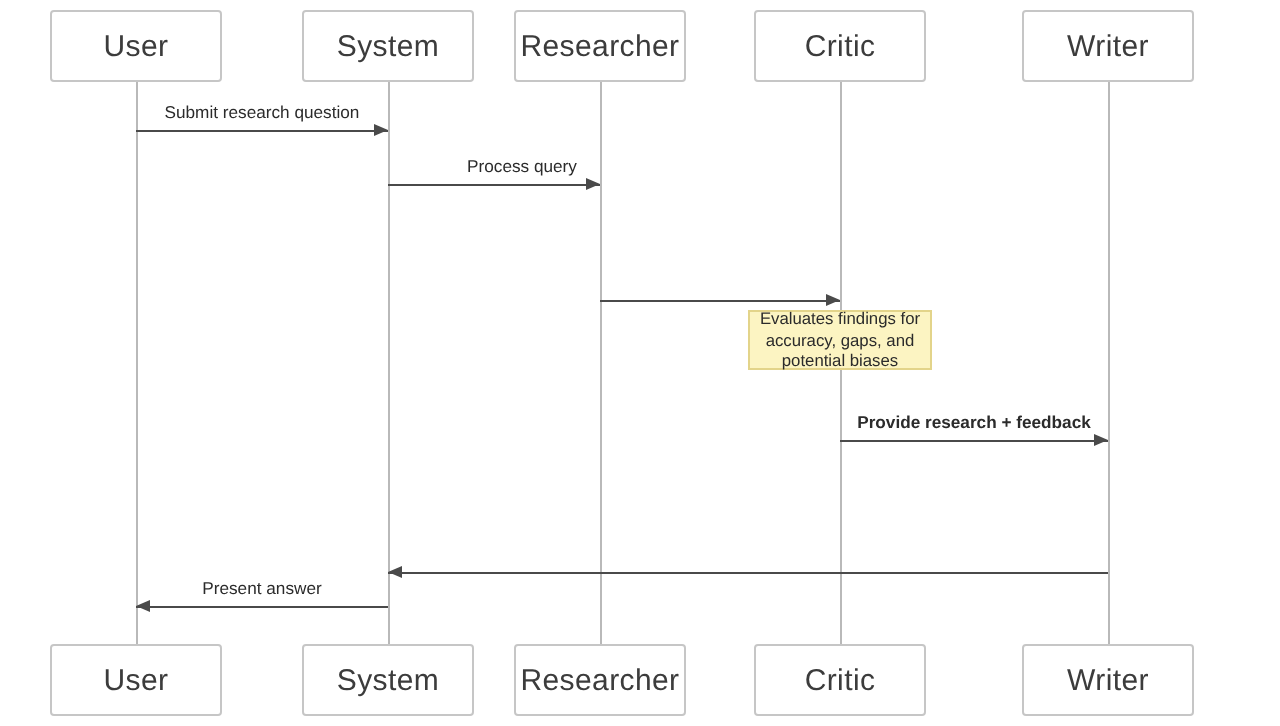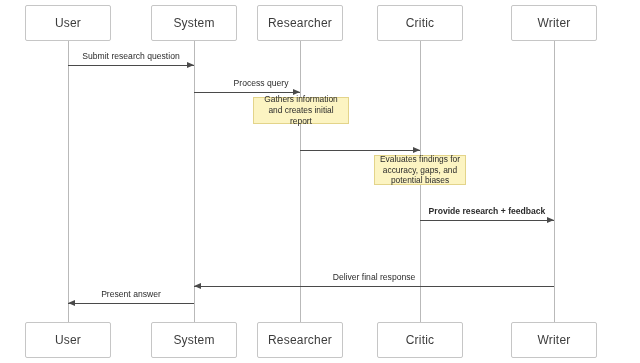--- a/index.html
+++ b/index.html
@@ -3,21 +3,21 @@
 <meta charset="utf-8">
 <title>Sequence Diagram</title>
 <style>
   html,body{margin:0;padding:0;background:#ffffff;}
   body{width:640px;height:363px;overflow:hidden;
        font-family:"Liberation Sans","DejaVu Sans",sans-serif;}
   #stage{position:relative;width:640px;height:363px;background:#ffffff;}
   .actor-box{position:absolute;box-sizing:border-box;background:#ffffff;
              border:1px solid #c6c6c6;border-radius:2px;
              display:flex;align-items:center;justify-content:center;}
-  .actor-label{font-size:12px;color:#3c3c3c;letter-spacing:.2px;
+  .actor-label{font-size:15px;color:#3c3c3c;letter-spacing:.2px;
                white-space:nowrap;line-height:1;}
   .lifeline{position:absolute;width:1px;background:#b9b9b9;}
   .msg-line{position:absolute;height:1px;background:#4a4a4a;}
   .arrowhead{position:absolute;width:0;height:0;
              border-top:3.5px solid transparent;border-bottom:3.5px solid transparent;}
   .arrowhead.right{border-left:7px solid #4a4a4a;}
   .arrowhead.left{border-right:7px solid #4a4a4a;}
   .msg-label{position:absolute;font-size:8.6px;color:#2b2b2b;
              white-space:nowrap;line-height:1;}
   .note{position:absolute;box-sizing:border-box;background:#fcf4c2;
@@ -70,23 +70,19 @@
     <div class="msg-line" style="left: 194px; width: 106px; top: 92px;"></div>
     <div class="arrowhead right" style="top: 89px; left: 293px;"></div>
     <div class="msg-label" style="top: 79px; left: 208px; width: 106px; text-align: center;">Process query</div>
     <div class="msg-line" style="left: 300px; width: 120px; top: 150px;"></div>
     <div class="arrowhead right" style="top: 147px; left: 413px;"></div>
     <div class="msg-line" style="left: 420px; width: 134px; top: 220px;"></div>
     <div class="arrowhead right" style="top: 217px; left: 547px;"></div>
     <div class="msg-label" style="top: 207px; left: 420px; width: 134px; text-align: center; font-weight: bold;">Provide research + feedback</div>
     <div class="msg-line" style="left: 194px; width: 360px; top: 286px;"></div>
     <div class="arrowhead left" style="top: 283px; left: 194px;"></div>
-    <div class="msg-label" style="top: 273px; left: 194px; width: 360px; text-align: center;">Deliver final response</div>
     <div class="msg-line" style="left: 68px; width: 126px; top: 303px;"></div>
     <div class="arrowhead left" style="top: 300px; left: 68px;"></div>
     <div class="msg-label" style="top: 290px; left: 68px; width: 126px; text-align: center;">Present answer</div>
-    <div class="note" style="left: 253px; top: 97px; width: 96px; height: 27px;">
-      <span class="note-text">Gathers information and creates initial report</span>
-    </div>
     <div class="note" style="left: 374px; top: 155px; width: 92px; height: 30px;">
       <span class="note-text">Evaluates findings for accuracy, gaps, and potential biases</span>
     </div>
   </div>
 
 </body></html>

